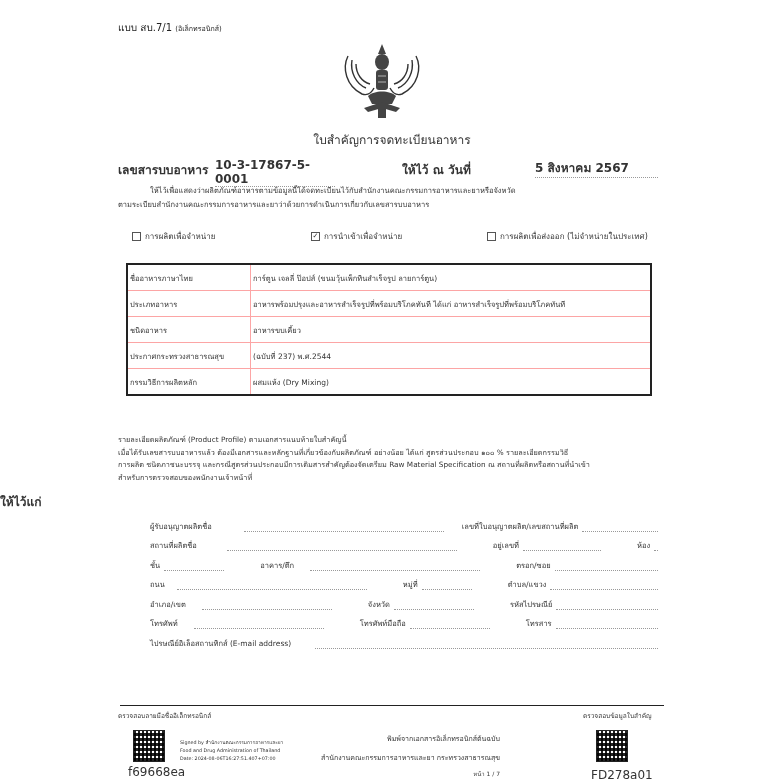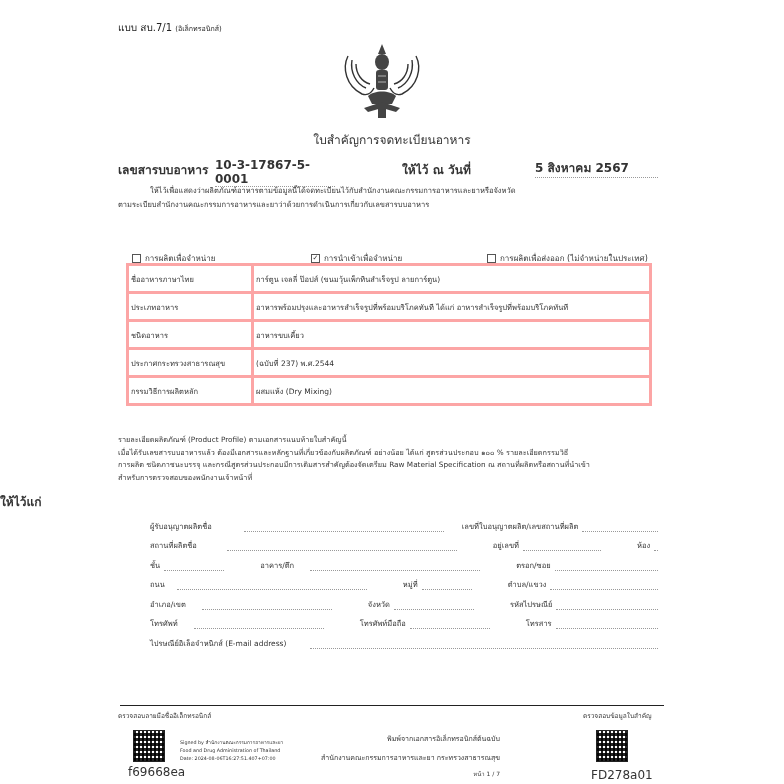--- a/index.html
+++ b/index.html
@@ -9,24 +9,24 @@
   .form-code small{font-size:7px;}
   .emblem{left:338px;top:38px;width:88px;height:88px;}
   .doc-title{left:0;width:784px;top:130px;text-align:center;font-size:12px;font-weight:normal;color:#333;}
   .regno-label{left:118px;top:160px;font-size:12px;font-weight:bold;color:#333;}
   .regno-val{left:215px;top:158px;font-size:12px;font-weight:bold;border-bottom:1px dotted #999;width:120px;color:#333;}
   .issued-label{left:402px;top:160px;font-size:12px;font-weight:bold;color:#333;}
   .issued-val{left:535px;top:158px;font-size:12px;font-weight:bold;border-bottom:1px dotted #999;width:123px;color:#333;}
   .para{font-size:7.5px;color:#333;line-height:13px;}
   .p1{left:150px;top:184px;}
   .p2{left:118px;top:198px;}
-  .cb-row{top:252px;font-size:8px;color:#333;display:flex;align-items:center;gap:4px;}
+  .cb-row{top:230px;font-size:8px;color:#333;display:flex;align-items:center;gap:4px;}
   .cb{width:7px;height:7px;border:1px solid #555;display:inline-block;font-size:7px;line-height:7px;text-align:center;}
   table.info{position:absolute;left:126px;top:263px;width:526px;border-collapse:collapse;font-size:7.5px;}
-  table.info td{border:3px solid #fca5a5;height:25px;padding:0 2px;color:#333;}
+  table.info td{border:1px solid #fca5a5;height:25px;padding:0 2px;color:#333;}
   table.info td.k{width:118px;}
   table.info{border:2px solid #222;}
   .notes{left:118px;top:434px;width:540px;font-size:7.3px;line-height:12.5px;color:#333;}
   .give-to{left:0;width:784px;top:492px;text-align:left;font-size:12px;font-weight:bold;color:#333;}
   .fields{left:118px;top:512px;width:540px;font-size:7.5px;color:#333;}
   .frow{display:flex;align-items:flex-end;height:19.5px;gap:4px;}
   .frow .lbl{white-space:nowrap;margin-left:32px;}
   .frow .line{border-bottom:1px dotted #999;height:8px;flex:1;}
   .footer-line{left:120px;top:705px;width:544px;height:1px;background:#222;}
   .ft-left{left:118px;top:711px;font-size:6.5px;color:#333;}
@@ -174,21 +174,21 @@
   </div>
   <div class="frow">
     <span class="lbl">โทรศัพท์</span>
     <span class="line" style="flex:0 0 130px;margin-left:12px;"></span>
     <span class="lbl">โทรศัพท์มือถือ</span>
     <span class="line" style="flex:0 0 80px;"></span>
     <span class="lbl">โทรสาร</span>
     <span class="line"></span>
   </div>
   <div class="frow">
-    <span class="lbl">ไปรษณีย์อิเล็อจำหนิกส์ (E-mail address)</span>
+    <span class="lbl">ไปรษณีย์อิเล็อสถานทิกส์ (E-mail address)</span>
     <span class="line" style="margin-left:20px;"></span>
   </div>
 </div>
 
 <div class="abs footer-line"></div>
 <div class="abs ft-left">ตรวจสอบลายมือชื่ออิเล็กทรอนิกส์</div>
 <div class="abs ft-right">ตรวจสอบข้อมูลใบสำคัญ</div>
 
 <div class="abs qr qr-l"></div>
 <div class="abs qr-lbl qr-lbl-l">f69668ea</div>

